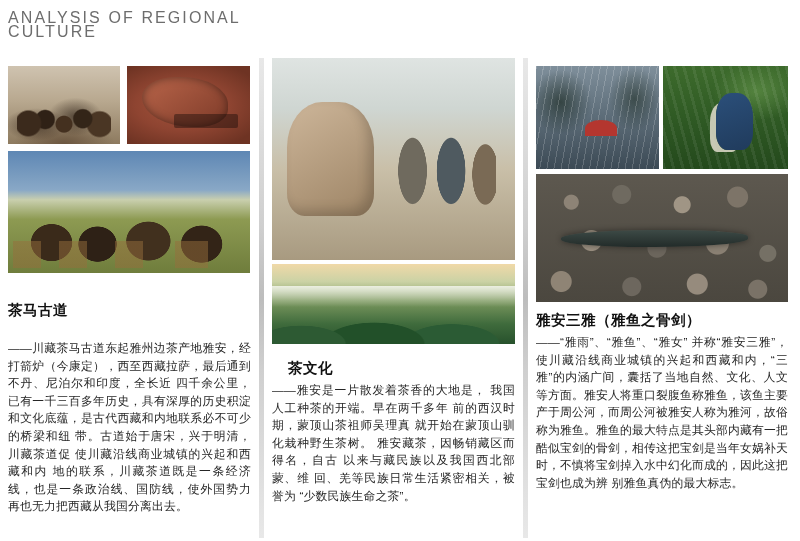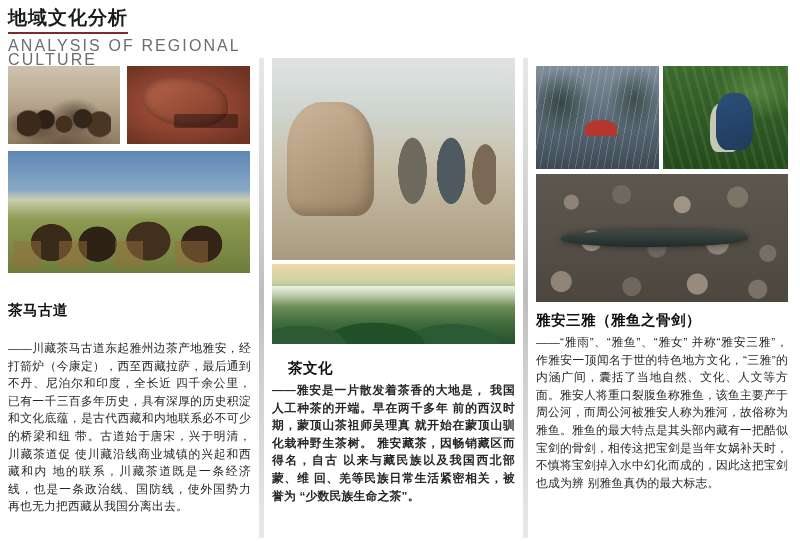--- a/index.html
+++ b/index.html
@@ -106,21 +106,21 @@
     color: #262626;
     text-align: justify;
     text-justify: inter-ideograph;
     letter-spacing: 0.2px;
   }
 
   .c1-title { position: absolute; left: 0; top: 242px; }
   .c1-body  { position: absolute; left: 0; top: 282px; width: 243px; }
 
   .c2-title { position: absolute; left: 16px; top: 300px; }
-  .c2-body  { position: absolute; left: 0; top: 324px; width: 243px; font-weight: bold; }
+  .c2-body  { position: absolute; left: 0; top: 324px; width: 243px; }
 
   .c3-title { position: absolute; left: 0; top: 252px; text-align: center; }
   .c3-body  { position: absolute; left: 0; top: 276px; width: 252px; }
 
   
   
   .ph-caravan-people {
     background:
       radial-gradient(ellipse 40% 30% at 25% 75%, rgba(40,25,15,.65), transparent 70%),
       radial-gradient(ellipse 35% 35% at 60% 65%, rgba(30,18,10,.6), transparent 70%),
@@ -312,21 +312,20 @@
     background: linear-gradient(to bottom, #3d4a46, #222b29);
     box-shadow: 0 0 6px rgba(0,0,0,.45);
   }
 </style>
 </head>
 <body>
 
 <div id="page">
 
   <div class="header">
-    <div class="title-cn">地域文化分析</div>
     <div class="title-en">ANALYSIS OF REGIONAL CULTURE</div>
   </div>
 
   <div class="sep sep-1"></div>
   <div class="sep sep-2"></div>
 
   <div class="col col-1">
     <div class="img c1-img-a">
       <div class="ph ph-caravan-people"></div>
     </div>
@@ -355,16 +354,16 @@
     <div class="img c3-img-a">
       <div class="ph ph-rain-street"></div>
     </div>
     <div class="img c3-img-b">
       <div class="ph ph-tea-picker"></div>
     </div>
     <div class="img c3-img-c">
       <div class="ph ph-riverbed"></div>
     </div>
     <div class="sec-title c3-title">雅安三雅（雅鱼之骨剑）</div>
-    <div class="body-text c3-body">——“雅雨”、“雅鱼”、“雅女” 并称“雅安三雅”，作雅安一顶闻名于世的特色地方文化，“三雅”的内涵广间，囊括了当地自然、文化、人文等方面。雅安人将重口裂腹鱼称雅鱼，该鱼主要产于周公河，而周公河被雅安人称为雅河，故俗称为雅鱼。雅鱼的最大特点是其头部内藏有一把酷似宝剑的骨剑，相传这把宝剑是当年女娲补天时，不慎将宝剑掉入水中幻化而成的，因此这把宝剑也成为辨 别雅鱼真伪的最大标志。</div>
+    <div class="body-text c3-body">——“雅雨”、“雅鱼”、“雅女” 并称“雅安三雅”，使川藏沿线商业城镇的兴起和西藏和内，“三雅”的内涵广间，囊括了当地自然、文化、人文等方面。雅安人将重口裂腹鱼称雅鱼，该鱼主要产于周公河，而周公河被雅安人称为雅河，故俗称为雅鱼。雅鱼的最大特点是其头部内藏有一把酷似宝剑的骨剑，相传这把宝剑是当年女娲补天时，不慎将宝剑掉入水中幻化而成的，因此这把宝剑也成为辨 别雅鱼真伪的最大标志。</div>
   </div>
 
 </div>
 
 </body></html>

